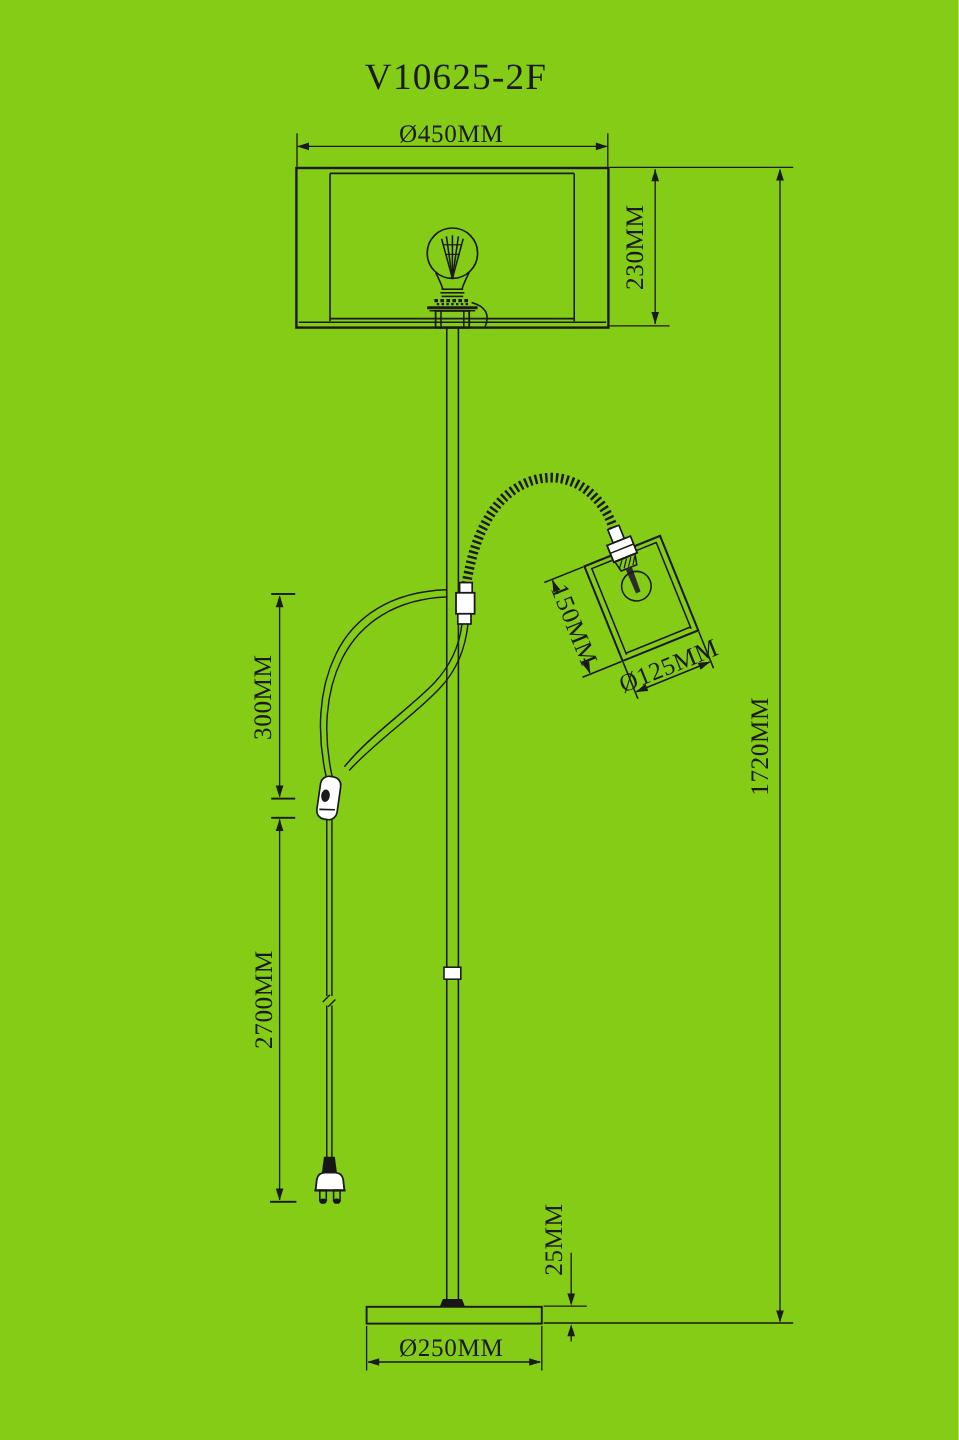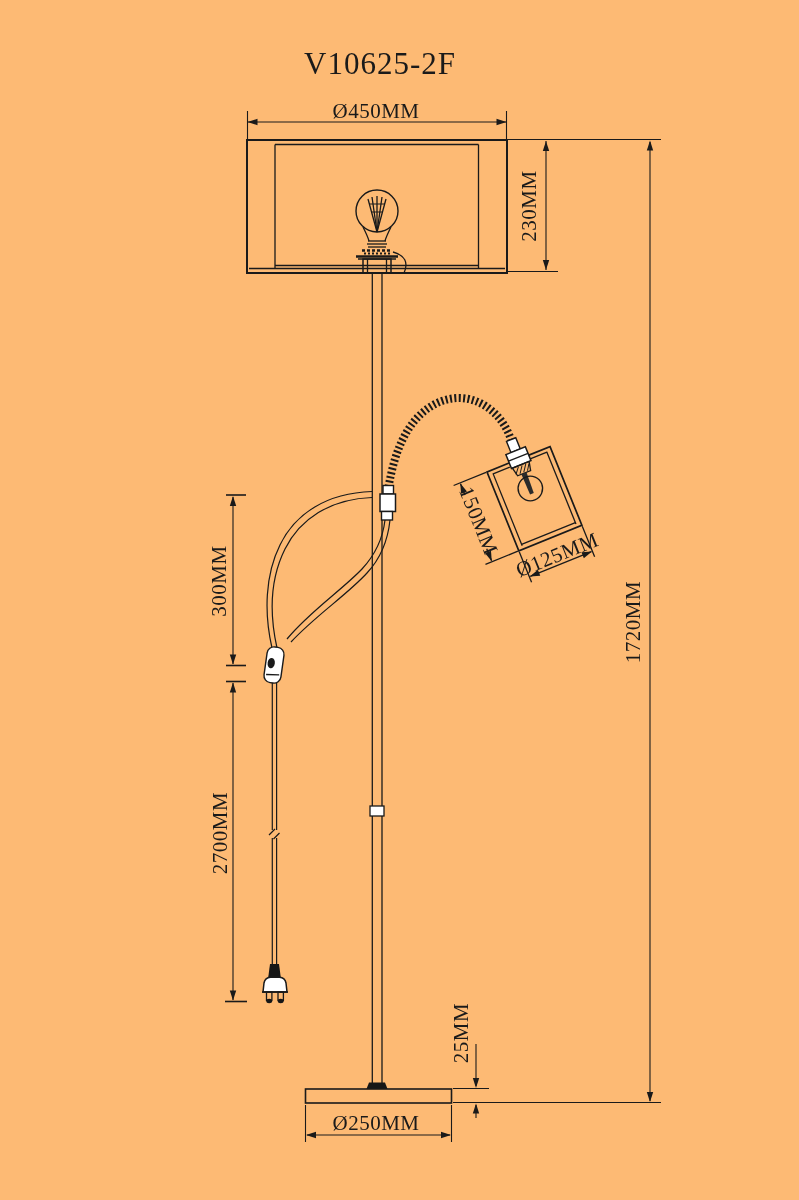--- a/index.html
+++ b/index.html
@@ -1,19 +1,19 @@
 <!DOCTYPE html>
 <html><head>
 <meta charset="utf-8">
 <style>
   html,body{margin:0;padding:0;background:#ffffff;}
   .page{
     position:relative;
     width:799px;height:1200px;
-    background:#fdba74;
+    background:#84cc16;
     font-family:"Liberation Serif", serif;
     overflow:hidden;
   }
   svg{display:block;}
   text{
     font-family:"Liberation Serif", serif;
     fill:#1a1a1a;
     stroke:none;
   }
   .dim-text{font-size:21px;letter-spacing:0.5px;}

